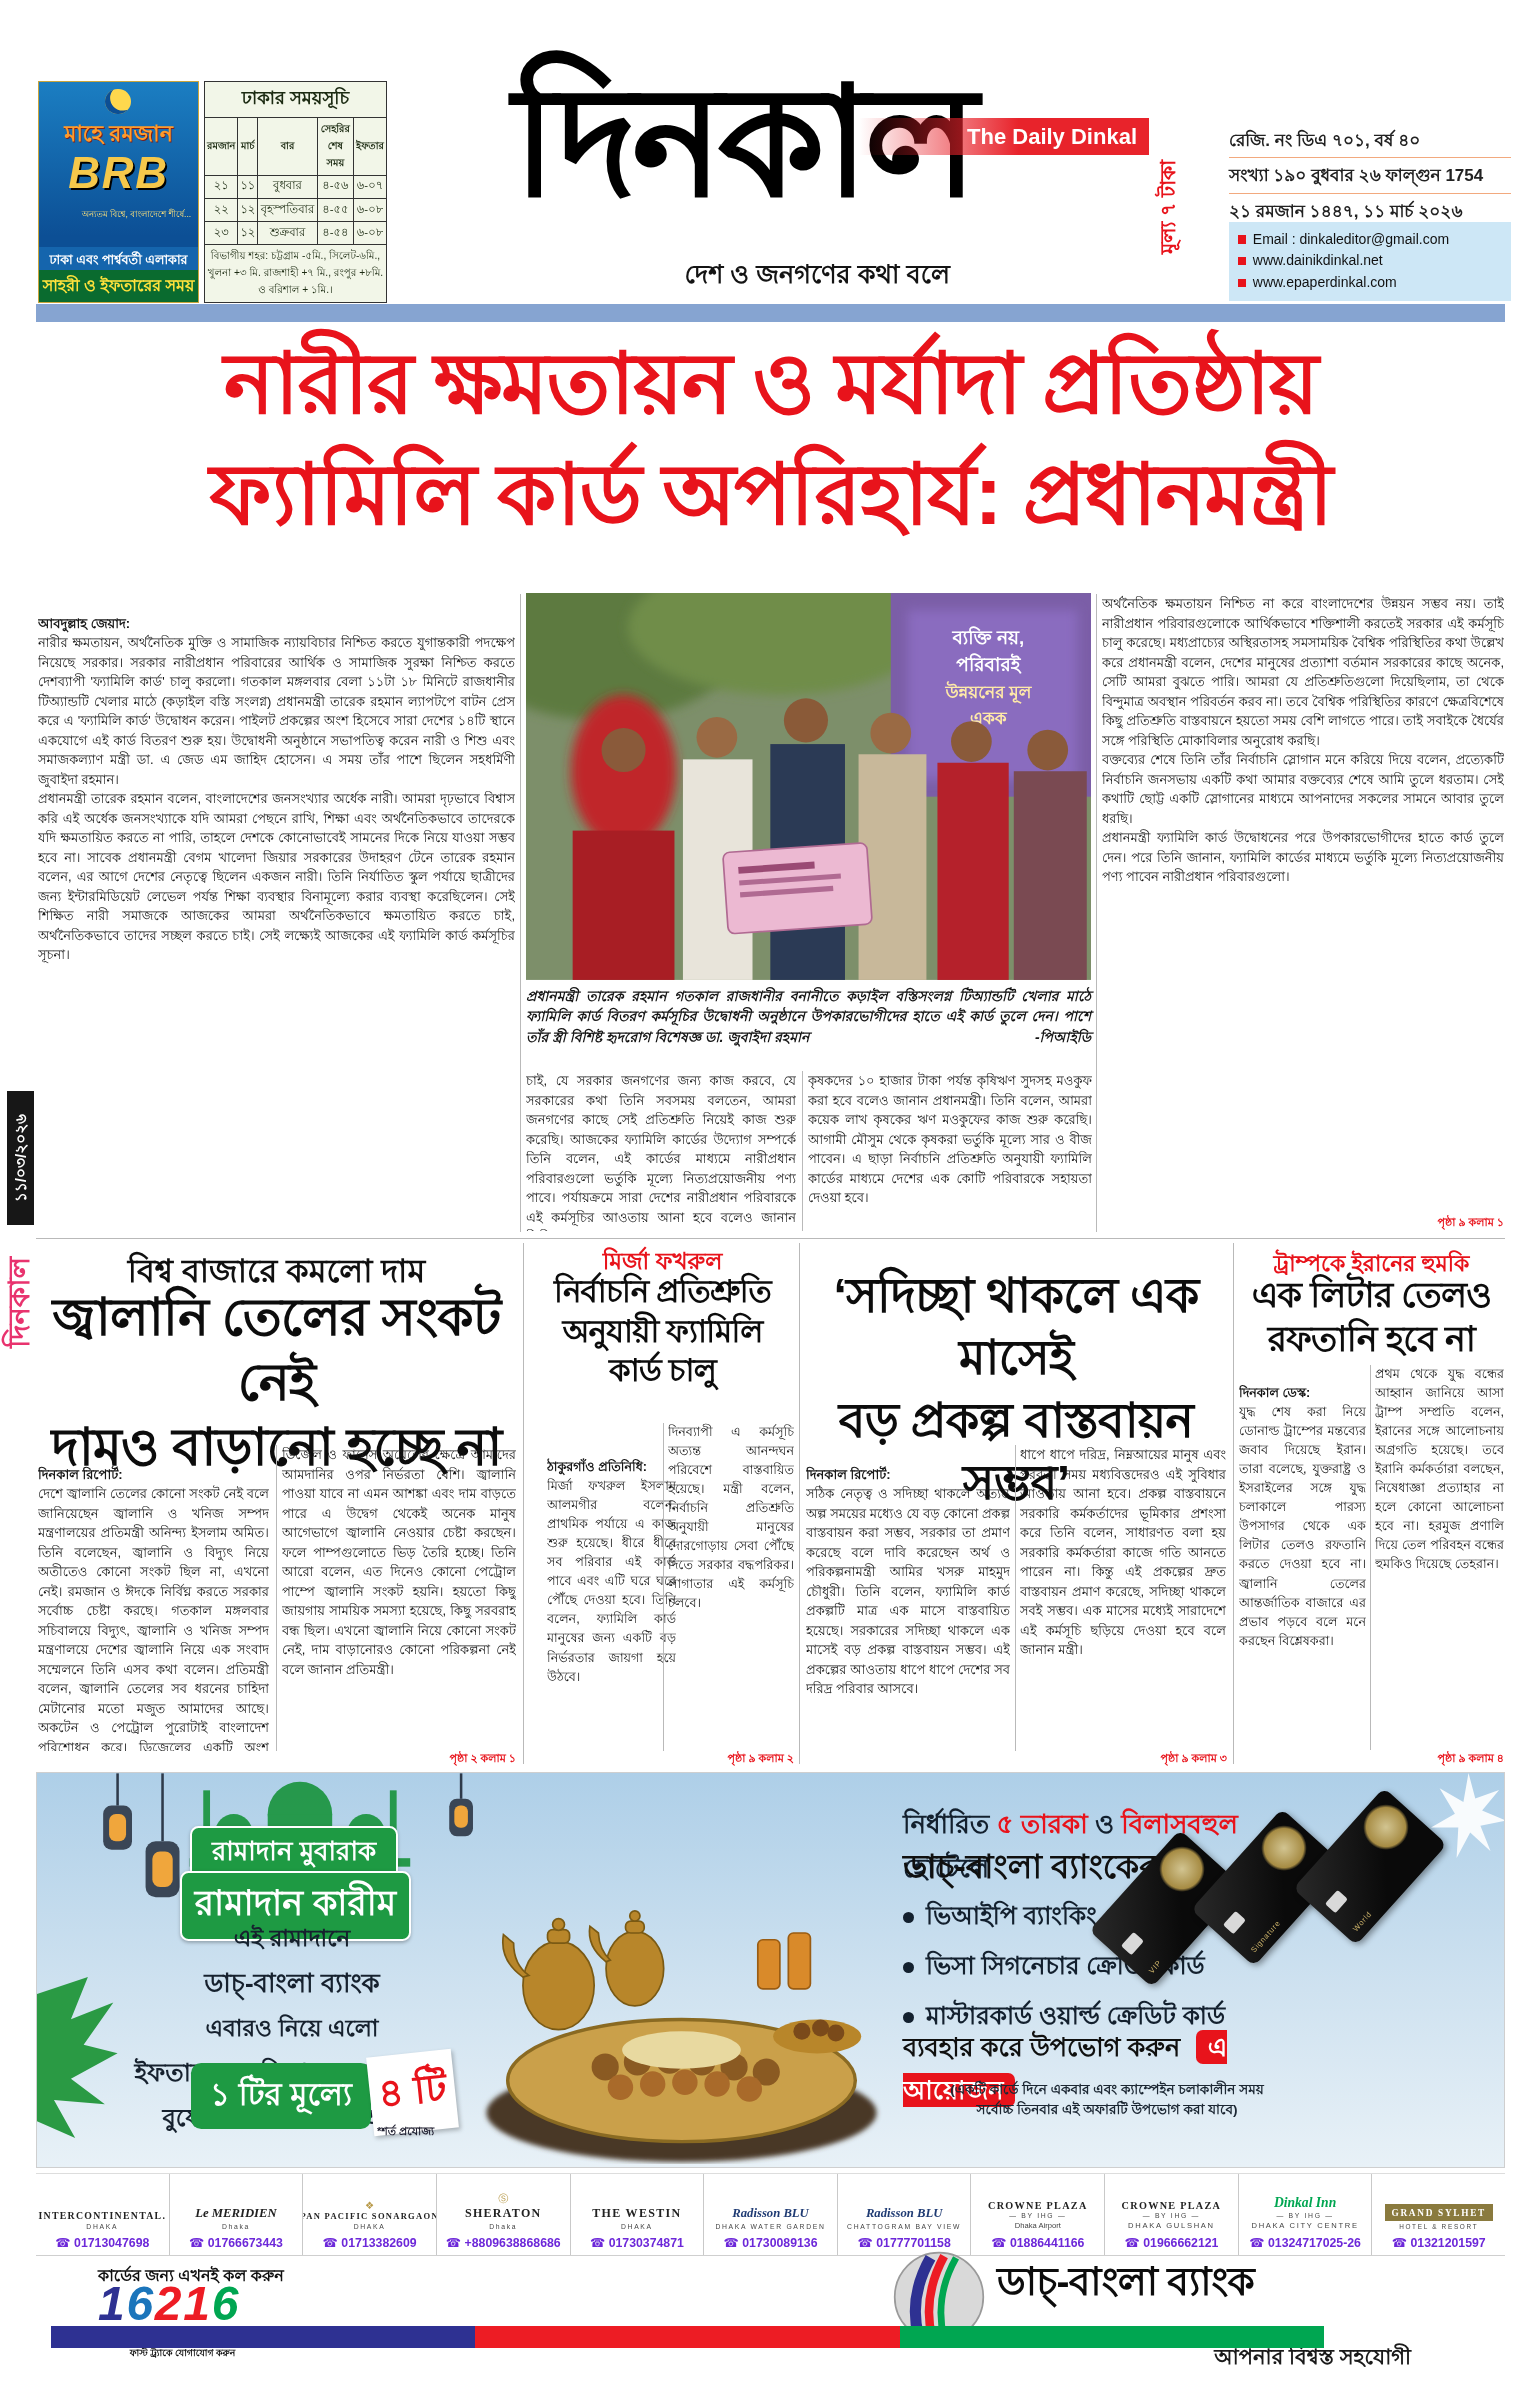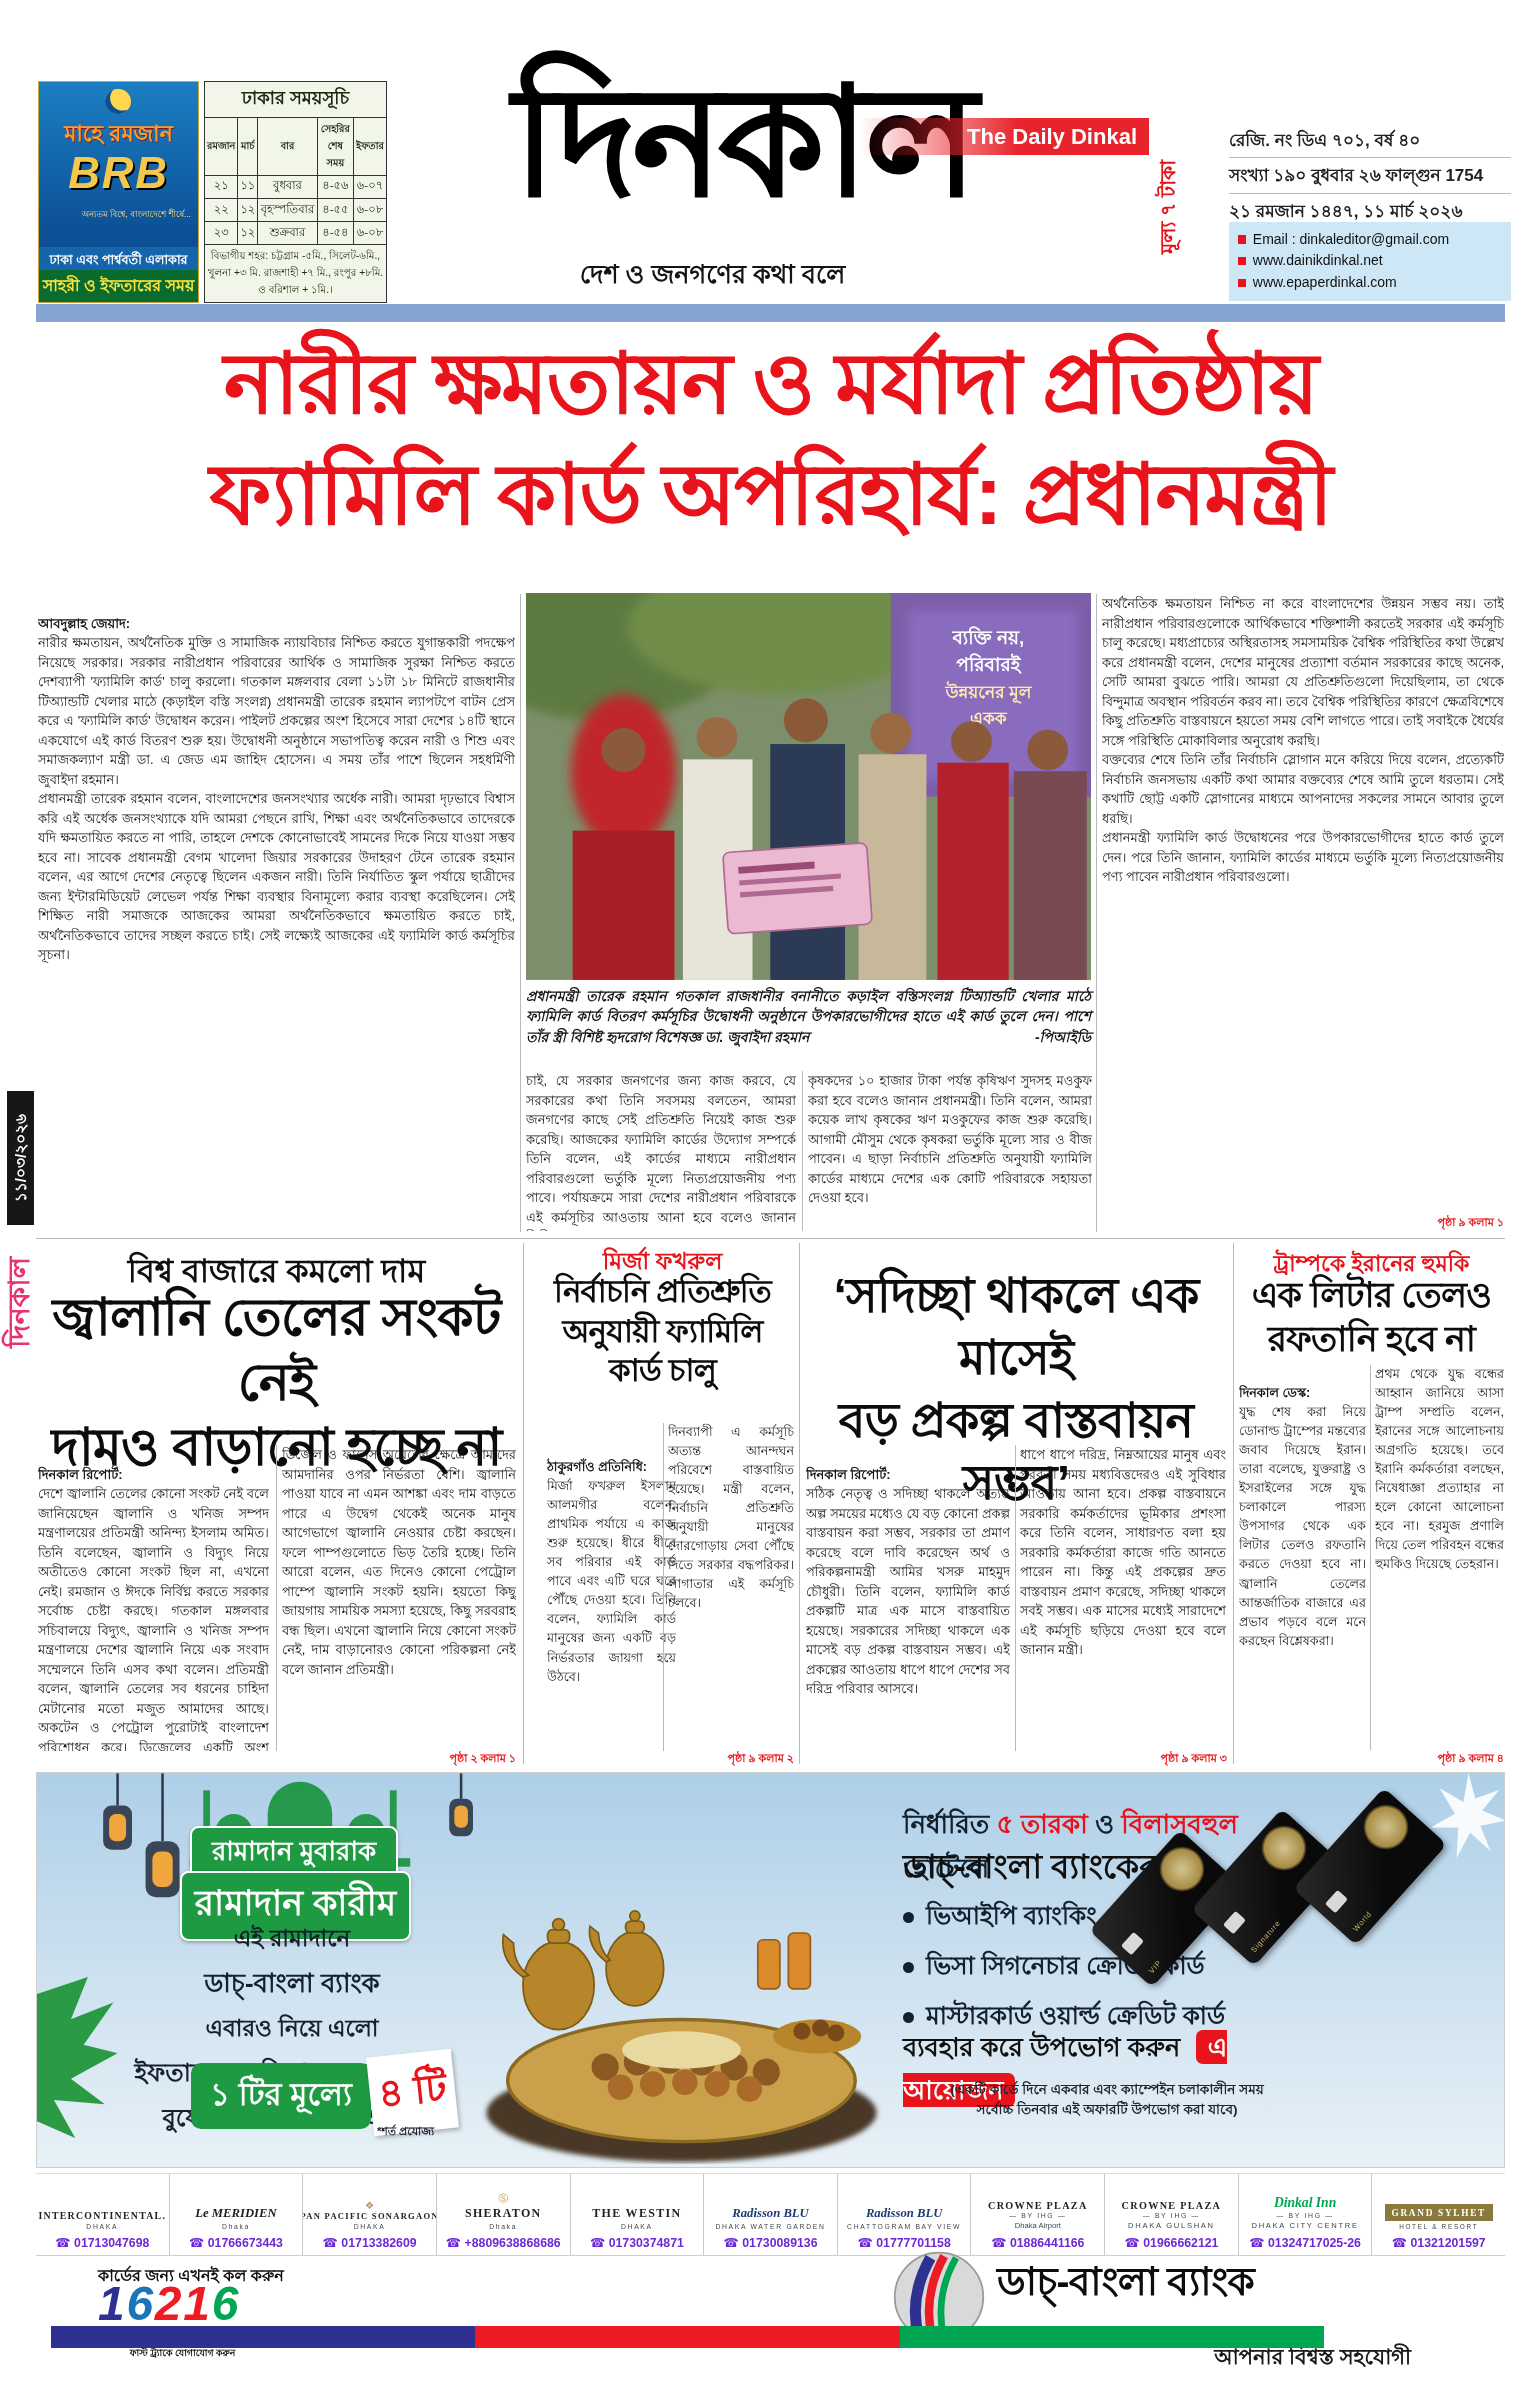--- a/index.html
+++ b/index.html
@@ -109,21 +109,21 @@
       <tr>
             <td colspan="5" style="font-size:10.2px;text-align:center;">বিভাগীয় শহর: চট্টগ্রাম -৫মি., সিলেট-৬মি., খুলনা +৩ মি. রাজশাহী +৭ মি., রংপুর +৮মি. ও বরিশাল + ১মি.।</td>
           </tr>
     </tbody>
       </table>
   </div>
 
   <div class="abs mast" style="left:399px;top:54px;width:688px;font-size:153px;line-height:1.15;text-align:center;">দিনকাল</div>
   <div class="abs red-banner" style="left:859px;top:118px;width:290px;height:37px;font-size:22px;line-height:37px;
               padding-right:12px;box-sizing:border-box;">The Daily Dinkal</div>
-  <div class="abs" style="left:475px;top:255px;width:475px;text-align:center;font-size:25.5px;font-weight:700;color:#141414;">দেশ ও জনগণের কথা বলে</div>
+  <div class="abs" style="left:475px;top:255px;width:475px;text-align:right;font-size:25.5px;font-weight:700;color:#141414;">দেশ ও জনগণের কথা বলে</div>
 
   <div class="abs vert" style="left:1151px;top:126px;width:31px;height:161px;color:#e8131b;font-weight:900;
               font-size:20.4px;text-align:center;">মূল্য ৭ টাকা</div>
 
   <div class="abs" style="left:1229px;top:124px;width:282px;">
     <div style="font-size:17px;font-weight:bold;color:#222;padding:2.5px 0;border-bottom:1.7px solid #f2a97e;">রেজি. নং ডিএ ৭০১, বর্ষ ৪০</div>
     <div style="font-size:17px;font-weight:bold;color:#222;padding:4.2px 0 2.5px;border-bottom:1.7px solid #f2a97e;">সংখ্যা ১৯০ বুধবার ২৬ ফাল্গুন 1754</div>
     <div style="font-size:17px;font-weight:bold;color:#222;padding:4.2px 0 2.5px;border-bottom:1.7px solid #f2a97e;">২১ রমজান ১৪৪৭, ১১ মার্চ ২০২৬</div>
   </div>
   <div class="abs contact-box" style="left:1229px;top:222px;width:282px;padding:6.8px 8.5px;box-sizing:border-box;">

